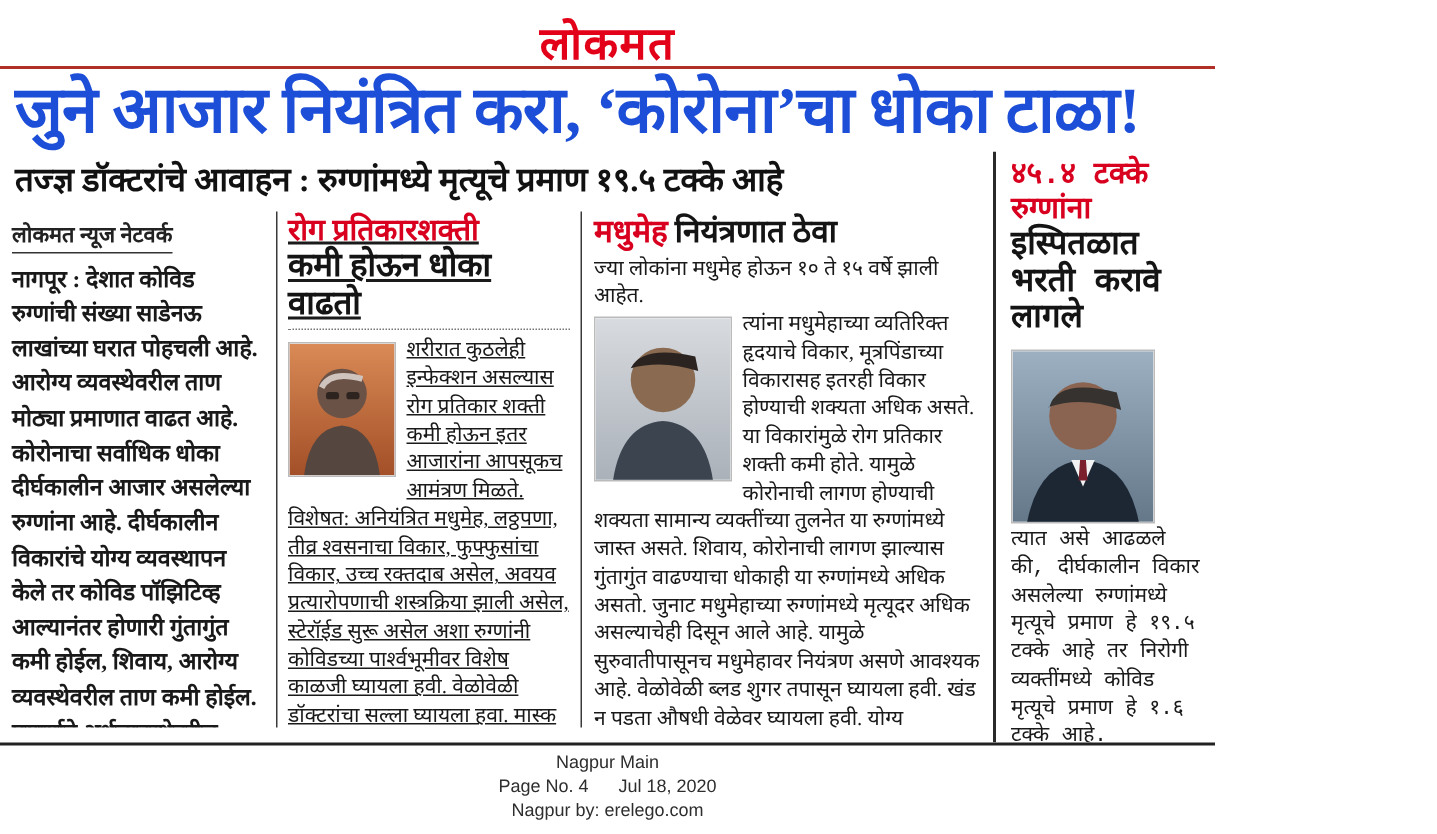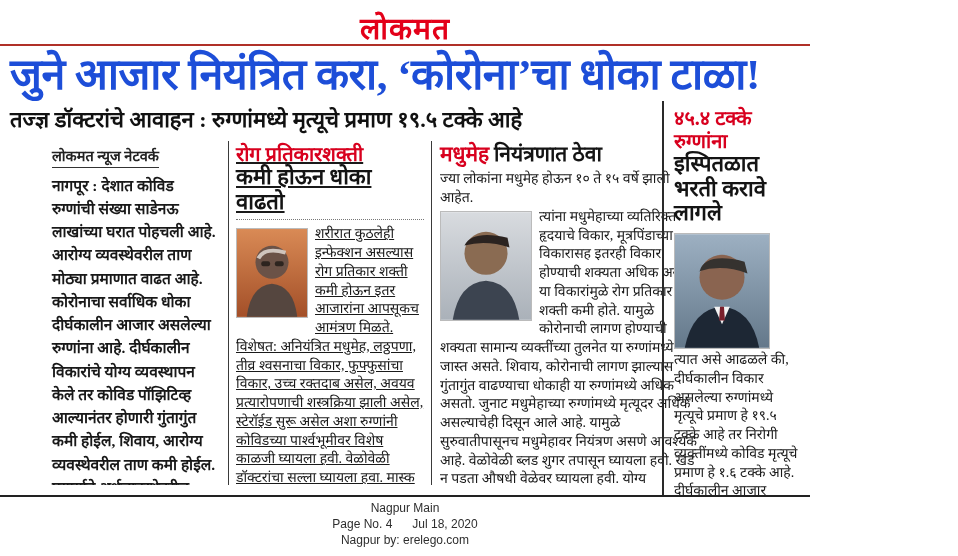--- a/index.html
+++ b/index.html
@@ -27,28 +27,28 @@
   }
 
   
   .main { display: flex; height: 394px; overflow: hidden; }
   .left { width: 662px; flex: 0 0 662px; }
   .subhead {
     font-size: 22px; font-weight: 700; color: #111;
     padding: 6px 10px 8px 10px; line-height: 1.15;
     white-space: nowrap; overflow: hidden;
   }
-  .cols { display: flex; height: 344px; padding-left: 44px; }
+  .cols { display: flex; height: 344px; }
   .col { overflow: hidden; }
   .col1 { width: 184px; flex: 0 0 184px; padding: 4px 8px 4px 8px; }
   .col2 { width: 203px; flex: 0 0 203px; border-left: 1px solid #3a3a3a; padding: 2px 7px 2px 7px; text-decoration: underline; }
   .col3 { width: 275px; flex: 0 0 275px; border-left: 1px solid #3a3a3a; padding: 2px 8px 2px 8px; }
   .col4 {
     flex: 1 1 auto; border-left: 2px solid #2a2a2a;
-    padding: 6px 10px 2px 10px; overflow: hidden;
+    padding: 6px 10px 2px 10px; overflow: hidden; font-family: Liberation Mono, monospace;
   }
 
   .kicker {
     font-size: 14.5px; font-weight: 700; color: #222;
     border-bottom: 1px solid #333; display: inline-block;
     padding-bottom: 2px; margin-bottom: 6px;
   }
   .body { font-size: 14px; line-height: 1.34; color: #191919; text-align: left; }
   .body.lg { font-size: 15.5px; font-weight: 700; line-height: 1.5; }
 

